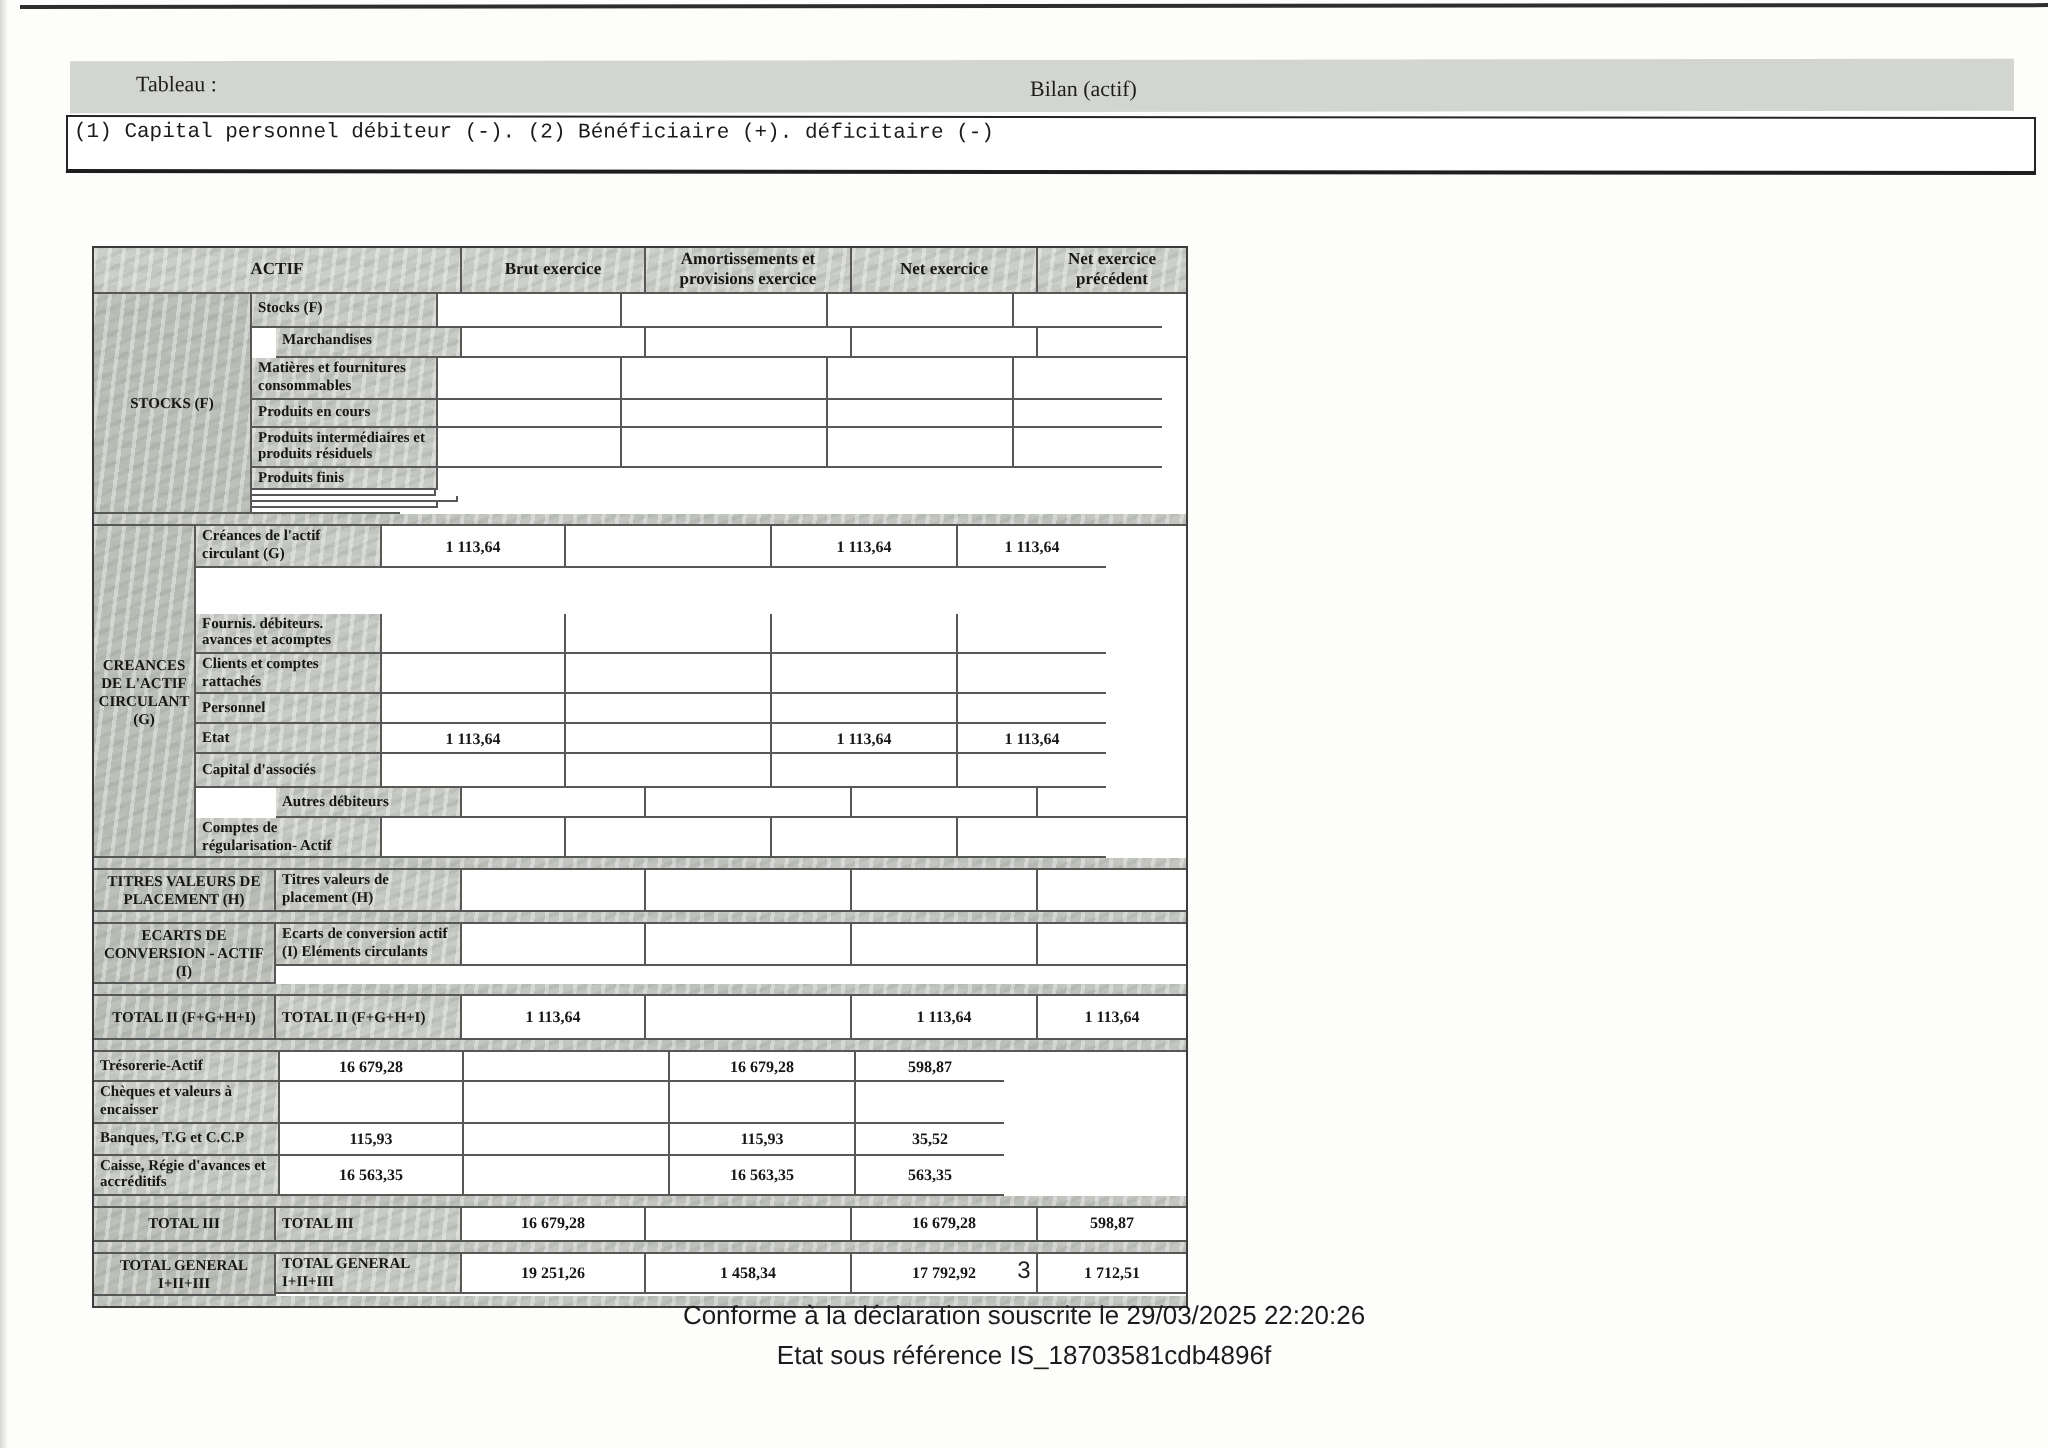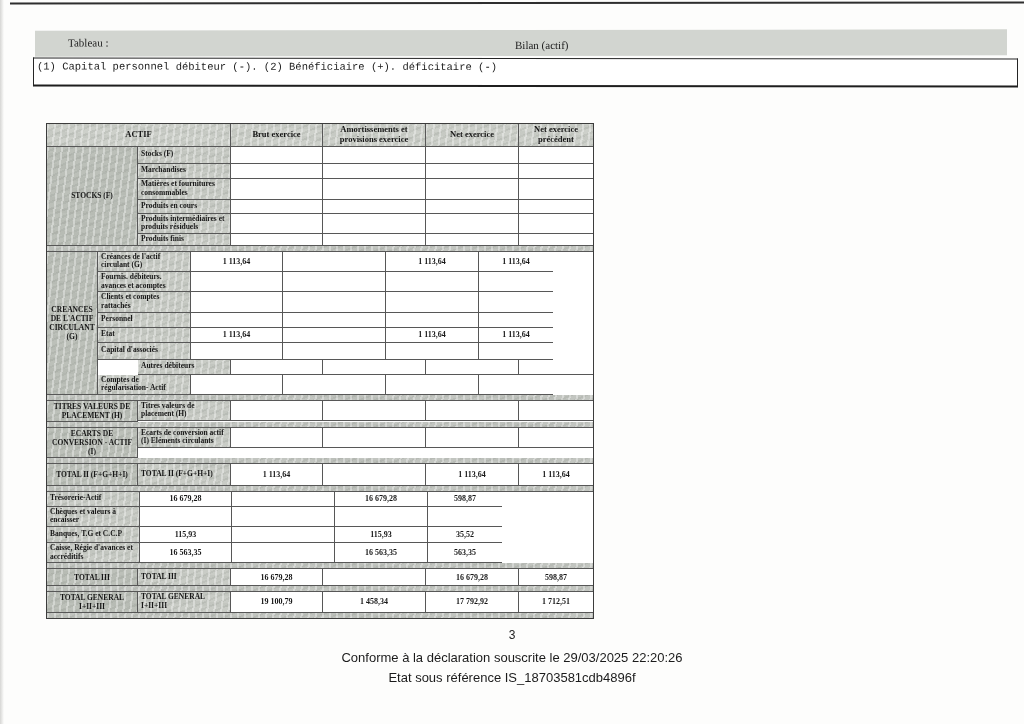--- a/index.html
+++ b/index.html
@@ -90,21 +90,21 @@
         <div class="section">
           <div class="group-cell gnoise">STOCKS (F)</div>
           <div class="rows">
             <div class="row label-row" style="min-height: 17px;">
               <div class="cell label-cell gnoise">Stocks (F)</div>
               <div class="cell val c-brut"></div>
               <div class="cell val c-amort"></div>
               <div class="cell val c-net"></div>
               <div class="cell val c-prec"></div>
             </div>
-            <div class="row label-row" style="min-height: 15px;">
+            <div class="row label-row" style="min-height: 15px; margin-left: 12px;">
               <div class="cell label-cell gnoise">Marchandises</div>
               <div class="cell val c-brut"></div>
               <div class="cell val c-amort"></div>
               <div class="cell val c-net"></div>
               <div class="cell val c-prec"></div>
             </div>
             <div class="row label-row" style="min-height: 21px;">
               <div class="cell label-cell gnoise">Matières et fournitures consommables</div>
               <div class="cell val c-brut"></div>
               <div class="cell val c-amort"></div>
@@ -118,41 +118,41 @@
               <div class="cell val c-net"></div>
               <div class="cell val c-prec"></div>
             </div>
             <div class="row label-row" style="min-height: 19px;">
               <div class="cell label-cell gnoise">Produits intermédiaires et produits résiduels</div>
               <div class="cell val c-brut"></div>
               <div class="cell val c-amort"></div>
               <div class="cell val c-net"></div>
               <div class="cell val c-prec"></div>
             </div>
-            <div class="row label-row" style="min-height: 12px;">
+            <div class="row label-row" style="min-height: 12px; flex-direction: column;">
               <div class="cell label-cell gnoise">Produits finis</div>
               <div class="cell val c-brut"></div>
               <div class="cell val c-amort"></div>
               <div class="cell val c-net"></div>
               <div class="cell val c-prec"></div>
             </div>
           </div>
         </div>
         <div class="sep gnoise"></div>
         <div class="section">
           <div class="group-cell gnoise">CREANCES DE L'ACTIF CIRCULANT (G)</div>
           <div class="rows">
             <div class="row label-row" style="min-height: 17px;">
               <div class="cell label-cell gnoise">Créances de l'actif circulant (G)</div>
               <div class="cell val c-brut">1 113,64</div>
               <div class="cell val c-amort"></div>
               <div class="cell val c-net">1 113,64</div>
               <div class="cell val c-prec">1 113,64</div>
             </div>
-            <div class="row label-row" style="min-height: 20px;">
+            <div class="row label-row" style="min-height: 20px; margin-top: 23px;">
               <div class="cell label-cell gnoise">Fournis. débiteurs. avances et acomptes</div>
               <div class="cell val c-brut"></div>
               <div class="cell val c-amort"></div>
               <div class="cell val c-net"></div>
               <div class="cell val c-prec"></div>
             </div>
             <div class="row label-row" style="min-height: 15px;">
               <div class="cell label-cell gnoise">Clients et comptes rattachés</div>
               <div class="cell val c-brut"></div>
               <div class="cell val c-amort"></div>
@@ -280,21 +280,21 @@
               <div class="cell val c-prec">598,87</div>
             </div>
           </div>
         </div>
         <div class="sep gnoise"></div>
         <div class="section">
           <div class="group-cell gnoise">TOTAL GENERAL I+II+III</div>
           <div class="rows">
             <div class="row label-row" style="min-height: 17px;">
               <div class="cell label-cell gnoise">TOTAL GENERAL I+II+III</div>
-              <div class="cell val c-brut">19 100,79</div>
+              <div class="cell val c-brut">19 251,26</div>
               <div class="cell val c-amort">1 458,34</div>
               <div class="cell val c-net">17 792,92</div>
               <div class="cell val c-prec">1 712,51</div>
             </div>
           </div>
         </div>
         <div class="sep gnoise last"></div>
       </div>
   </div>
 

